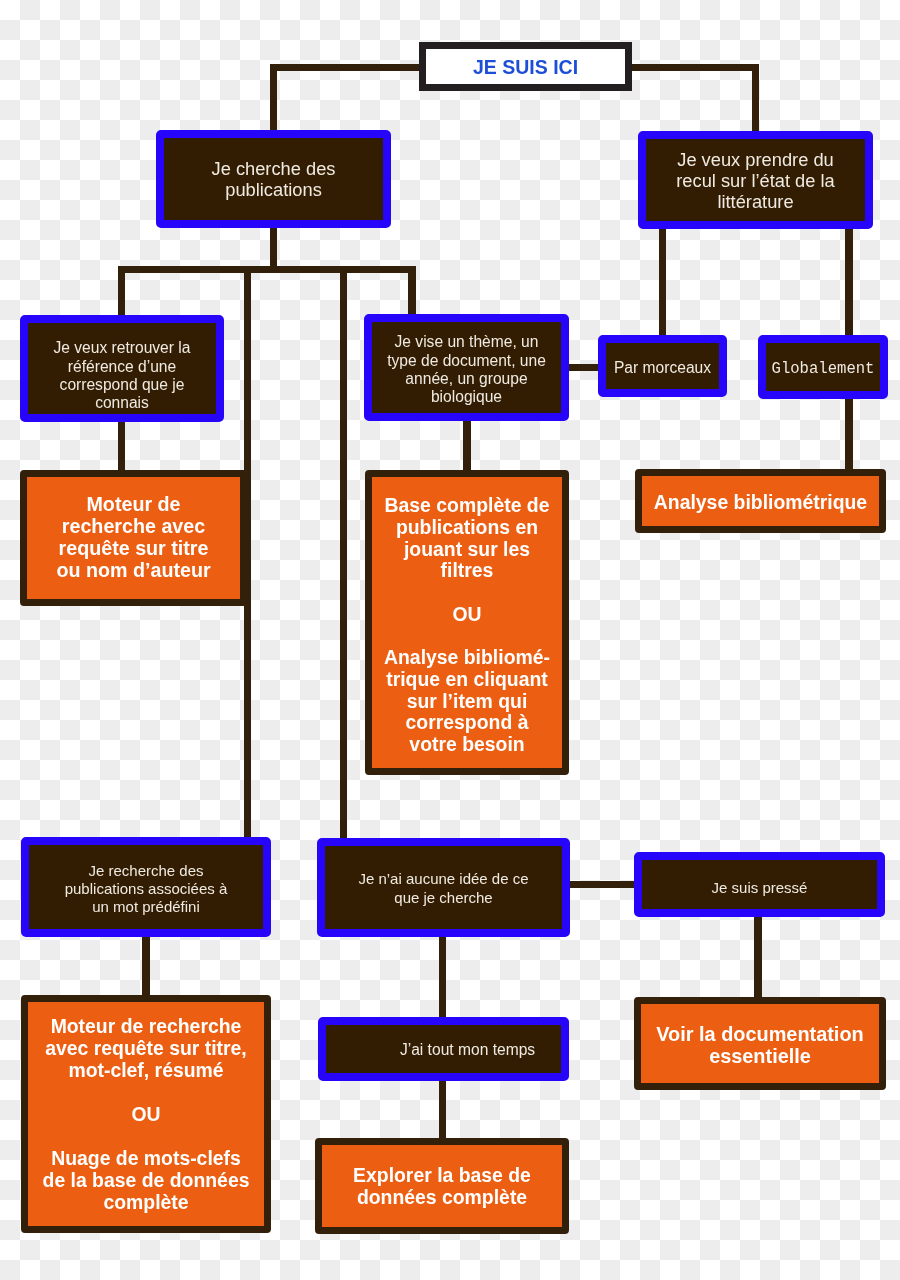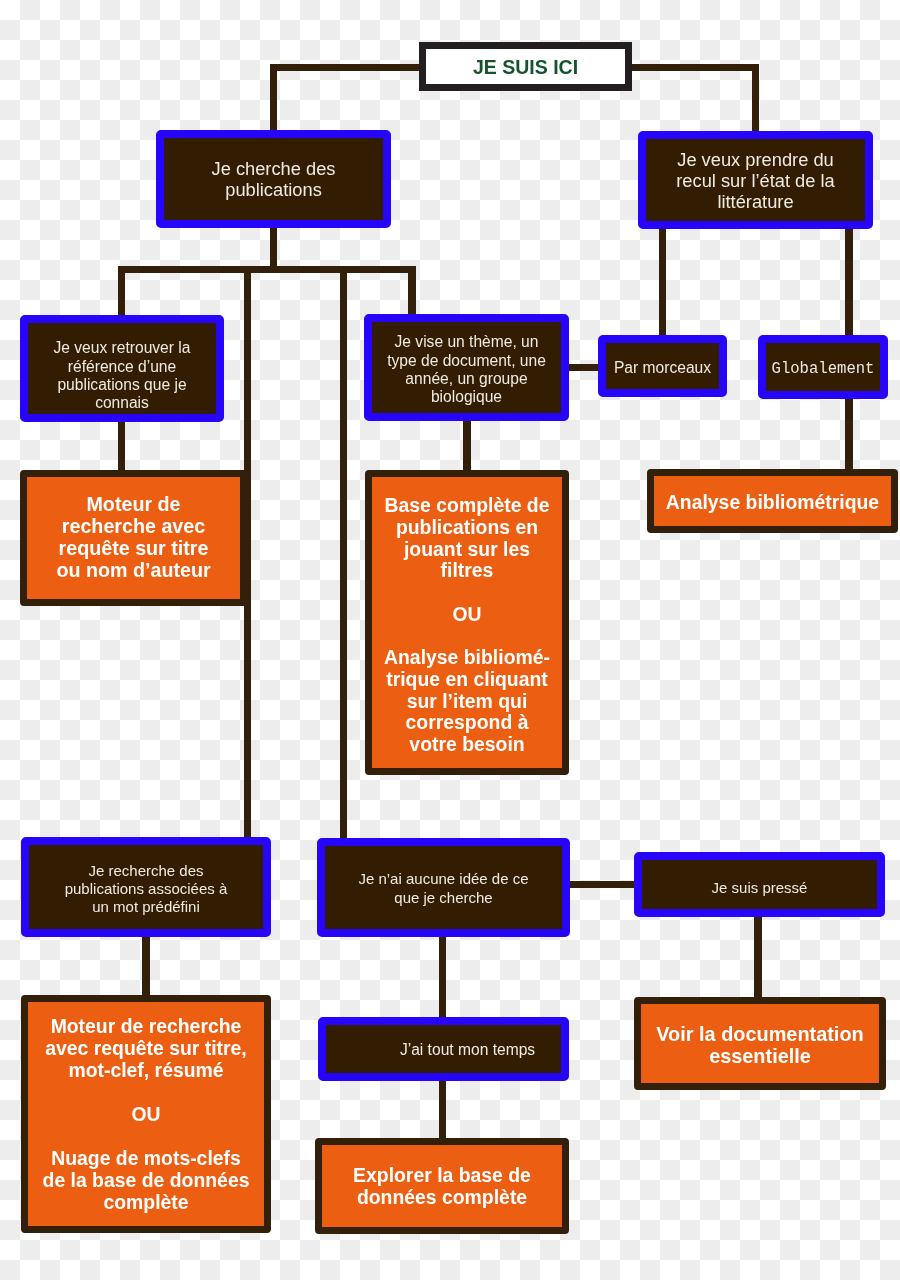--- a/index.html
+++ b/index.html
@@ -17,21 +17,21 @@
   }
   .conn{position:absolute;background:#33200a;}
   .node{position:absolute;box-sizing:border-box;display:flex;
         align-items:center;justify-content:center;text-align:center;}
   .node .t{display:block;width:100%;}
   .ln{display:block;white-space:pre;}
   .blue{border:8px solid #2605fa;background:#331d02;color:#efeae2;
         border-radius:5px;font-size:15.6px;line-height:18.3px;}
   .orange{border:7.5px solid #33200a;background:#ec5f12;color:#ffffff;
           font-weight:bold;border-radius:4px;font-size:19px;line-height:22px;}
-  .white{border:7px solid #231f20;background:#ffffff;color:#14532d;
+  .white{border:7px solid #231f20;background:#ffffff;color:#1d4ed8;
          font-weight:bold;font-size:19.5px;line-height:22px;}
 </style>
 </head>
 <body>
 
 <div id="canvas">
 
   <div class="conn" style="left: 269.5px; top: 64px; width: 153.5px; height: 7.4px;"></div>
   <div class="conn" style="left: 269.5px; top: 64px; width: 7.4px; height: 66.3px;"></div>
   <div class="conn" style="left: 628px; top: 64px; width: 131.3px; height: 7.4px;"></div>
@@ -69,21 +69,21 @@
     <span class="t">
         <span class="ln">Je veux prendre du</span>
         <span class="ln">recul sur l’état de la</span>
         <span class="ln">littérature</span>
       </span>
   </div>
   <div class="node blue" style="left: 20px; top: 315px; width: 204px; height: 107px; padding-top: 15px;">
     <span class="t">
         <span class="ln">Je veux retrouver la</span>
         <span class="ln">référence d’une</span>
-        <span class="ln">publications que je</span>
+        <span class="ln">correspond que je</span>
         <span class="ln">connais</span>
       </span>
   </div>
   <div class="node blue" style="left: 364px; top: 314px; width: 205px; height: 107px; padding-top: 5px;">
     <span class="t">
         <span class="ln">Je vise un thème, un</span>
         <span class="ln">type de document, une</span>
         <span class="ln">année, un groupe</span>
         <span class="ln">biologique</span>
       </span>
@@ -115,21 +115,21 @@
         <span class="ln">&nbsp;</span>
         <span class="ln">OU</span>
         <span class="ln">&nbsp;</span>
         <span class="ln">Analyse bibliomé-</span>
         <span class="ln">trique en cliquant</span>
         <span class="ln">sur l’item qui</span>
         <span class="ln">correspond à</span>
         <span class="ln">votre besoin</span>
       </span>
   </div>
-  <div class="node orange" style="left: 635px; top: 469px; width: 251px; height: 64px; font-size: 19.4px; padding-top: 2px; margin-left: 12px;">
+  <div class="node orange" style="left: 635px; top: 469px; width: 251px; height: 64px; font-size: 19.4px; padding-top: 2px;">
     <span class="t">
         <span class="ln">Analyse bibliométrique</span>
       </span>
   </div>
   <div class="node blue" style="left: 21px; top: 837px; width: 250px; height: 100px; font-size: 15px; padding-top: 4px;">
     <span class="t">
         <span class="ln">Je recherche des</span>
         <span class="ln">publications associées à</span>
         <span class="ln">un mot prédéfini</span>
       </span>

